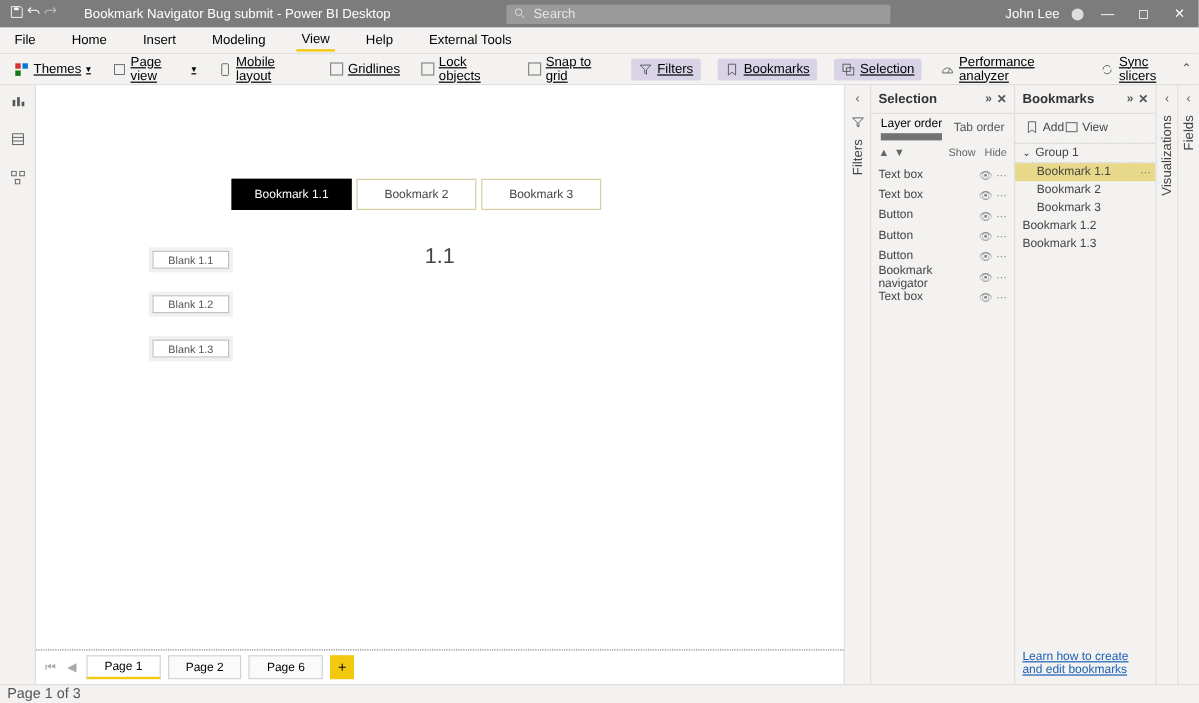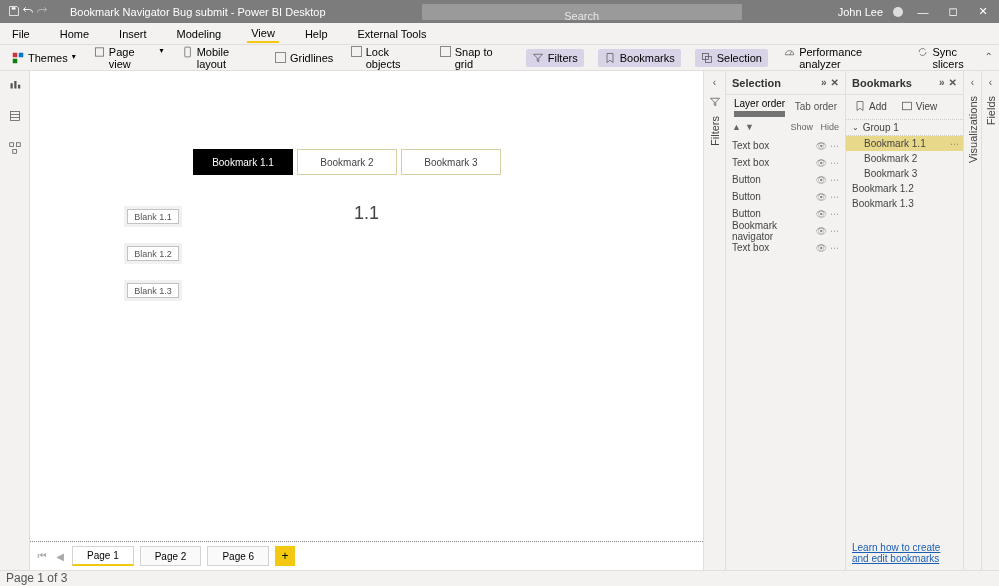--- a/index.html
+++ b/index.html
@@ -3,35 +3,35 @@
 <meta charset="utf-8">
 <style>
   * { box-sizing: border-box; font-family: "Segoe UI", Arial, sans-serif; }
   html, body { margin: 0; padding: 0; width: 999px; height: 586px; overflow: hidden; background: #f3f2f1; }
   
   
   .titlebar { height: 23px; background: #7c7c7c; color: #fff; display: flex; align-items: center; font-size: 11px; }
   .titlebar .left { display: flex; gap: 2px; padding-left: 8px; align-items: center; }
   .titlebar .center { flex: 1; }
   .titlebar .title { padding-left: 20px; }
-  .titlebar .search { width: 320px; background: #9a9a9a; height: 16px; margin: 3px auto; border-radius: 1px; display: flex; align-items: center; padding: 0 6px; gap: 6px; flex-direction: column; }
+  .titlebar .search { width: 320px; background: #9a9a9a; height: 16px; margin: 3px auto; border-radius: 1px; display: flex; align-items: center; padding: 0 6px; gap: 6px; }
   .titlebar .search svg { width: 11px; height: 11px; fill: #e6e6e6; }
   .titlebar .search span { color: #e6e6e6; font-size: 11px; }
   .titlebar .right { display: flex; align-items: center; gap: 10px; padding-right: 6px; }
   .avatar { width: 10px; height: 10px; background: #ddd; border-radius: 50%; }
   .win-btn { width: 20px; text-align: center; }
   
   
   .menubar { height: 22px; background: #f3f2f1; display: flex; align-items: center; font-size: 11px; padding-left: 8px; gap: 22px; border-bottom: 1px solid #e1dfdd; }
   .menubar .item { cursor: default; padding: 2px 4px; }
   .menubar .item.active { border-bottom: 2px solid #f2c811; }
   
   
   .ribbon { height: 26px; background: #f3f2f1; display: flex; align-items: center; font-size: 11px; padding: 0 10px; gap: 14px; border-bottom: 1px solid #e1dfdd; position: relative; }
-  .ribbon .ritem { display: flex; gap: 4px; cursor: default; padding: 2px 2px; }
+  .ribbon .ritem { display: flex; align-items: center; gap: 4px; cursor: default; padding: 2px 2px; text-decoration: underline; }
   .ribbon .ritem.hl { background: #d9d3e8; padding: 3px 6px; border-radius: 2px; }
   .ribbon .chev { font-size: 8px; }
   .ribbon .cb { width: 11px; height: 11px; border: 1px solid #888; }
   .ribbon .caret-down { position: absolute; right: 6px; top: 6px; font-size: 10px; color: #555; }
   
   
   .main { display: flex; height: calc(586px - 23px - 22px - 26px - 16px); }
   
   
   .rail-left { width: 30px; background: #f3f2f1; border-right: 1px solid #e1dfdd; display: flex; flex-direction: column; align-items: center; padding-top: 6px; gap: 18px; }
@@ -39,21 +39,21 @@
   
   
   .canvas-wrap { flex: 1; display: flex; flex-direction: column; background: #f3f2f1; }
   .canvas { flex: 1; background: #fff; margin: 0; position: relative; border-bottom: 1px dotted #888; }
   
   .bk-tabs { position: absolute; top: 78px; left: 163px; display: flex; }
   .bk-tab { width: 100px; height: 26px; border: 1px solid #d6cfa1; background: #fff; color: #444; font-size: 10px; display: flex; align-items: center; justify-content: center; }
   .bk-tab.active { background: #000; color: #fff; border-color: #000; }
   .bk-tab + .bk-tab { margin-left: 4px; }
   
-  .blank-btn { position: absolute; left: 97px; width: 52px; height: 15px; border: 1px solid #c2c2c2; font-size: 9px; display: flex; align-items: center; justify-content: center; color: #555; box-shadow: 0 0 0 3px rgba(200,200,200,0.25); }
+  .blank-btn { position: absolute; left: 97px; width: 64px; height: 15px; border: 1px solid #c2c2c2; font-size: 9px; display: flex; align-items: center; justify-content: center; color: #555; box-shadow: 0 0 0 3px rgba(200,200,200,0.25); }
   .big-text { position: absolute; left: 324px; top: 132px; font-size: 18px; color: #444; }
   
   
   .page-tabs { height: 28px; display: flex; align-items: center; gap: 6px; padding-left: 6px; background: #fff; font-size: 10px; }
   .pt-nav { color: #aaa; width: 12px; text-align: center; }
   .pt-tab { height: 20px; padding: 0 14px; border: 1px solid #d3d3d3; display: flex; align-items: center; background: #fafafa; }
   .pt-tab.active { border-bottom: 2px solid #f2c811; background: #fff; }
   .pt-add { width: 20px; height: 20px; background: #f2c811; display: flex; align-items: center; justify-content: center; font-size: 12px; }
   
   
@@ -73,21 +73,21 @@
   .sel-tab { padding: 2px 0; }
   .sel-tab.active { border-bottom: 6px solid #737373; color: #000; }
   
   .sel-controls { height: 20px; display: flex; align-items: center; justify-content: space-between; padding: 0 6px; font-size: 9px; color: #666; }
   .sel-controls .arrows { display:flex; gap:4px; }
   
   .sel-list { flex: 1; overflow: auto; }
   .sel-row { height: 17px; display: flex; align-items: center; justify-content: space-between; padding: 0 6px; font-size: 10px; color: #444; }
   .sel-row .ricons { display: flex; gap: 3px; color: #888; font-size: 9px; }
   
-  .bk-actions { height: 22px; display: flex; align-items: center; gap: 14px; padding: 0 8px; font-size: 10px; color: #444; }
+  .bk-actions { height: 22px; display: flex; align-items: center; gap: 0; padding: 0 8px; font-size: 10px; color: #444; }
   .bk-actions .act { display: flex; gap: 3px; align-items: center; }
   
   .bk-list { flex: 1; padding: 2px 0; font-size: 10px; }
   .bk-group-row { display: flex; align-items: center; gap: 4px; padding: 2px 6px; color: #444; border-bottom:1px dotted #ccc; border-top:1px dotted #ccc;}
   .bk-item { padding: 2px 6px 2px 18px; color: #444; }
   .bk-item.sel { background: #e8d98a; display:flex; justify-content:space-between; align-items:center; padding-right:4px;}
   .bk-item2 { padding: 2px 6px 2px 6px; color: #444; }
   
   .bk-footer { padding: 6px; font-size: 10px; color: #1a5fb4; text-decoration: underline; }
   

